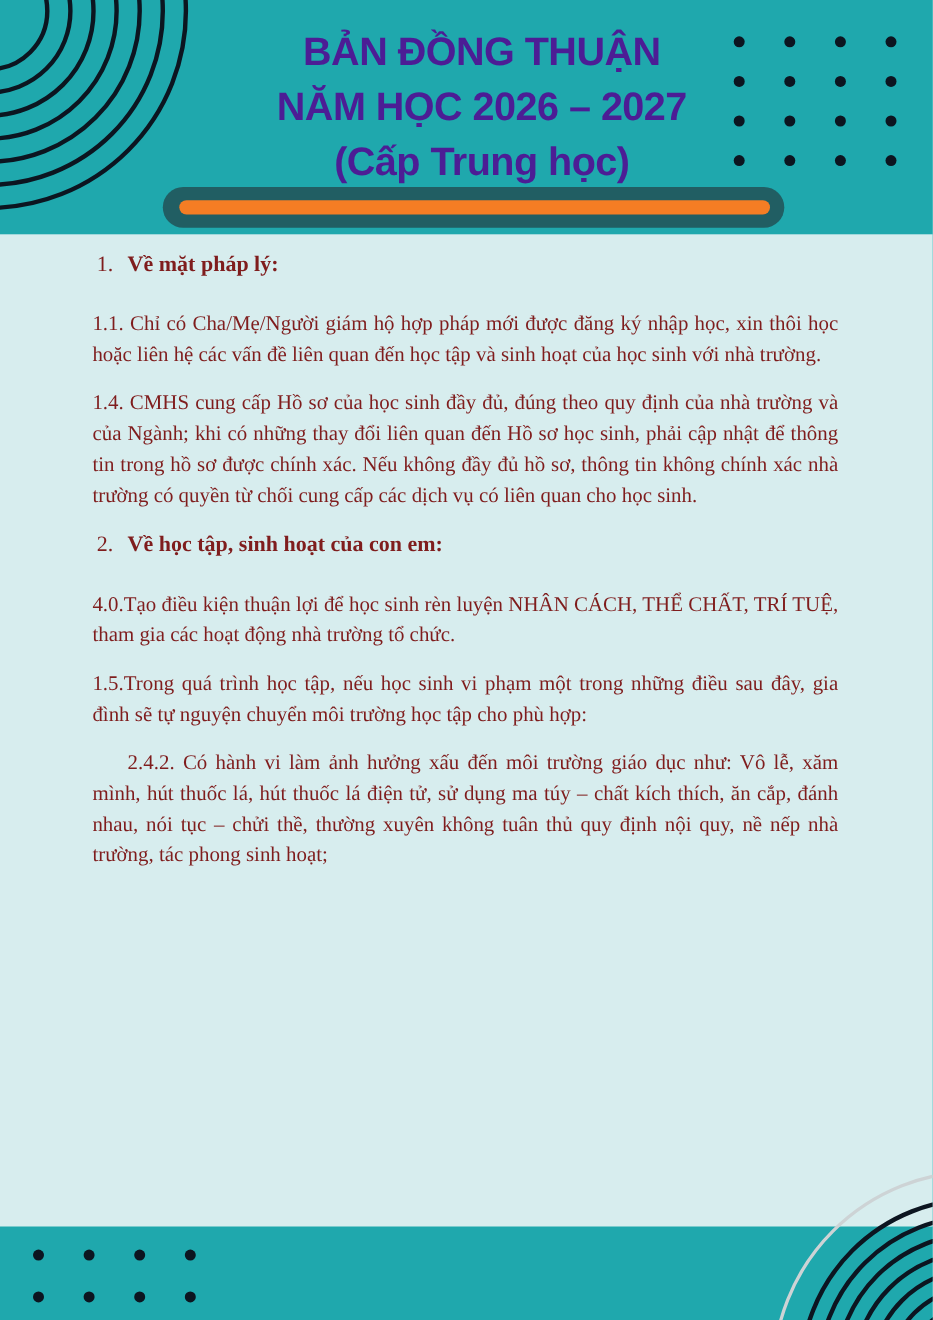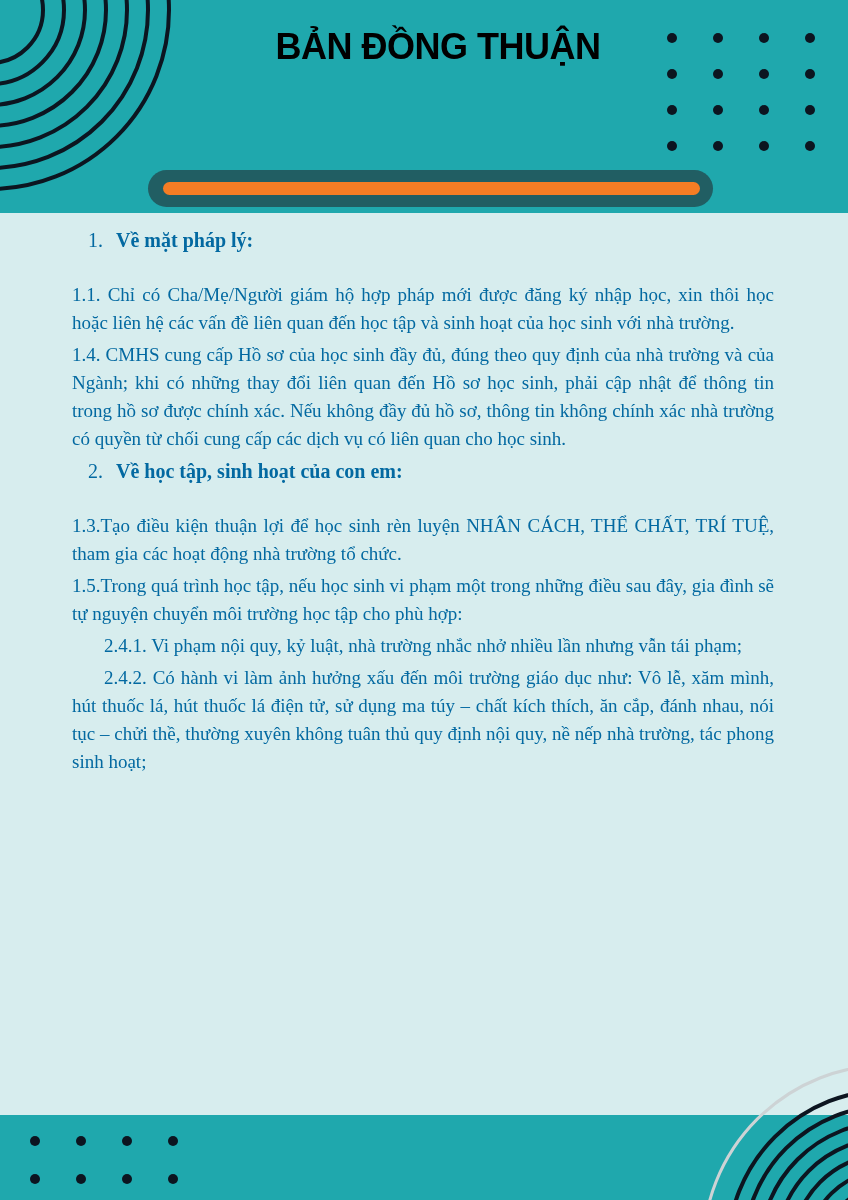--- a/index.html
+++ b/index.html
@@ -14,21 +14,21 @@
   .deco-rings-tl{left:0;top:0;z-index:1;}
   .deco-dots-tr{left:664px;top:30px;z-index:1;}
   .deco-dots-bl{left:27px;top:1133px;z-index:1;}
   .deco-rings-br{right:0;bottom:0;z-index:5;}
   .header{
     position:absolute;left:0;top:22px;width:848px;
     padding-left:28px;box-sizing:border-box;
     text-align:center;z-index:2;
   }
   .title-line{
-    color:#000000;
+    color:#4c1d95;
     font-weight:700;
     font-size:36px;
     line-height:50px;
     letter-spacing:-0.5px;
   }
   .divider-pill{
     position:absolute;left:148px;top:170px;
     width:565px;height:37px;
     background:#215e63;
     border-radius:19px;
@@ -41,33 +41,33 @@
     border-radius:7px;
   }
   .card{
     position:absolute;left:0;top:213px;
     width:848px;height:902px;
     background:#d7edee;
     box-sizing:border-box;
     padding:13px 70px 0 68px;
     z-index:3;
     font-family:"Liberation Serif","DejaVu Serif",serif;
-    font-size:19px;line-height:28px;color:#0369a1;
+    font-size:19px;line-height:28px;color:#7f1d1d;
     text-align:justify;
   }
   .sec-heading{
     font-size:20px;
     padding-left:20px;
     text-align:left;
     margin:0 0 27px 0;
   }
   .sec-heading .sec-num{font-weight:400;margin-right:13px;}
   .sec-heading .sec-label{font-weight:700;}
   .sec-2 .sec-heading{}
-  .card p{margin:4px;}
+  .card p{margin:16px;}
   .card p.indented{text-indent:32px;}
 </style>
 </head>
 <body>
 
 <div class="page">
 
   <svg class="deco deco-rings-tl" width="200" height="200" viewBox="0 0 200 200">
     <g fill="none" stroke="#0c1520" stroke-width="4">
       <circle cx="-10" cy="10" r="53"></circle>
@@ -96,43 +96,44 @@
         <circle cx="146" cy="80" r="5"></circle>
       <circle cx="8" cy="116" r="5"></circle>
         <circle cx="54" cy="116" r="5"></circle>
         <circle cx="100" cy="116" r="5"></circle>
         <circle cx="146" cy="116" r="5"></circle>
     </g>
   </svg>
 
   <div class="header">
     <div class="title-line">BẢN ĐỒNG THUẬN</div>
+    <div class="title-line">NĂM HỌC 2026 – 2027</div>
+    <div class="title-line">(Cấp Trung học)</div>
   </div>
 
   <div class="divider-pill">
     <div class="divider-bar"></div>
   </div>
 
   <div class="card">
 
     <div class="section sec-1">
       <div class="sec-heading">
         <span class="sec-num">1.</span><span class="sec-label">Về mặt pháp lý:</span>
       </div>
       <p>1.1. Chỉ có Cha/Mẹ/Người giám hộ hợp pháp mới được đăng ký nhập học, xin thôi học hoặc liên hệ các vấn đề liên quan đến học tập và sinh hoạt của học sinh với nhà trường.</p>
       <p>1.4. CMHS cung cấp Hồ sơ của học sinh đầy đủ, đúng theo quy định của nhà trường và của Ngành; khi có những thay đổi liên quan đến Hồ sơ học sinh, phải cập nhật để thông tin trong hồ sơ được chính xác. Nếu không đầy đủ hồ sơ, thông tin không chính xác nhà trường có quyền từ chối cung cấp các dịch vụ có liên quan cho học sinh.</p>
     </div>
 
     <div class="section sec-2">
       <div class="sec-heading">
         <span class="sec-num">2.</span><span class="sec-label">Về học tập, sinh hoạt của con em:</span>
       </div>
-      <p>1.3.Tạo điều kiện thuận lợi để học sinh rèn luyện NHÂN CÁCH, THỂ CHẤT, TRÍ TUỆ, tham gia các hoạt động nhà trường tổ chức.</p>
+      <p>4.0.Tạo điều kiện thuận lợi để học sinh rèn luyện NHÂN CÁCH, THỂ CHẤT, TRÍ TUỆ, tham gia các hoạt động nhà trường tổ chức.</p>
       <p>1.5.Trong quá trình học tập, nếu học sinh vi phạm một trong những điều sau đây, gia đình sẽ tự nguyện chuyển môi trường học tập cho phù hợp:</p>
-      <p class="indented">2.4.1. Vi phạm nội quy, kỷ luật, nhà trường nhắc nhở nhiều lần nhưng vẫn tái phạm;</p>
       <p class="indented">2.4.2. Có hành vi làm ảnh hưởng xấu đến môi trường giáo dục như: Vô lễ, xăm mình, hút thuốc lá, hút thuốc lá điện tử, sử dụng ma túy – chất kích thích, ăn cắp, đánh nhau, nói tục – chửi thề, thường xuyên không tuân thủ quy định nội quy, nề nếp nhà trường, tác phong sinh hoạt;</p>
     </div>
 
   </div>
 
   <svg class="deco deco-dots-bl" width="160" height="60" viewBox="0 0 160 60">
     <g fill="#0c1520">
       <circle cx="8" cy="8" r="5"></circle>
         <circle cx="54" cy="8" r="5"></circle>
         <circle cx="100" cy="8" r="5"></circle>

